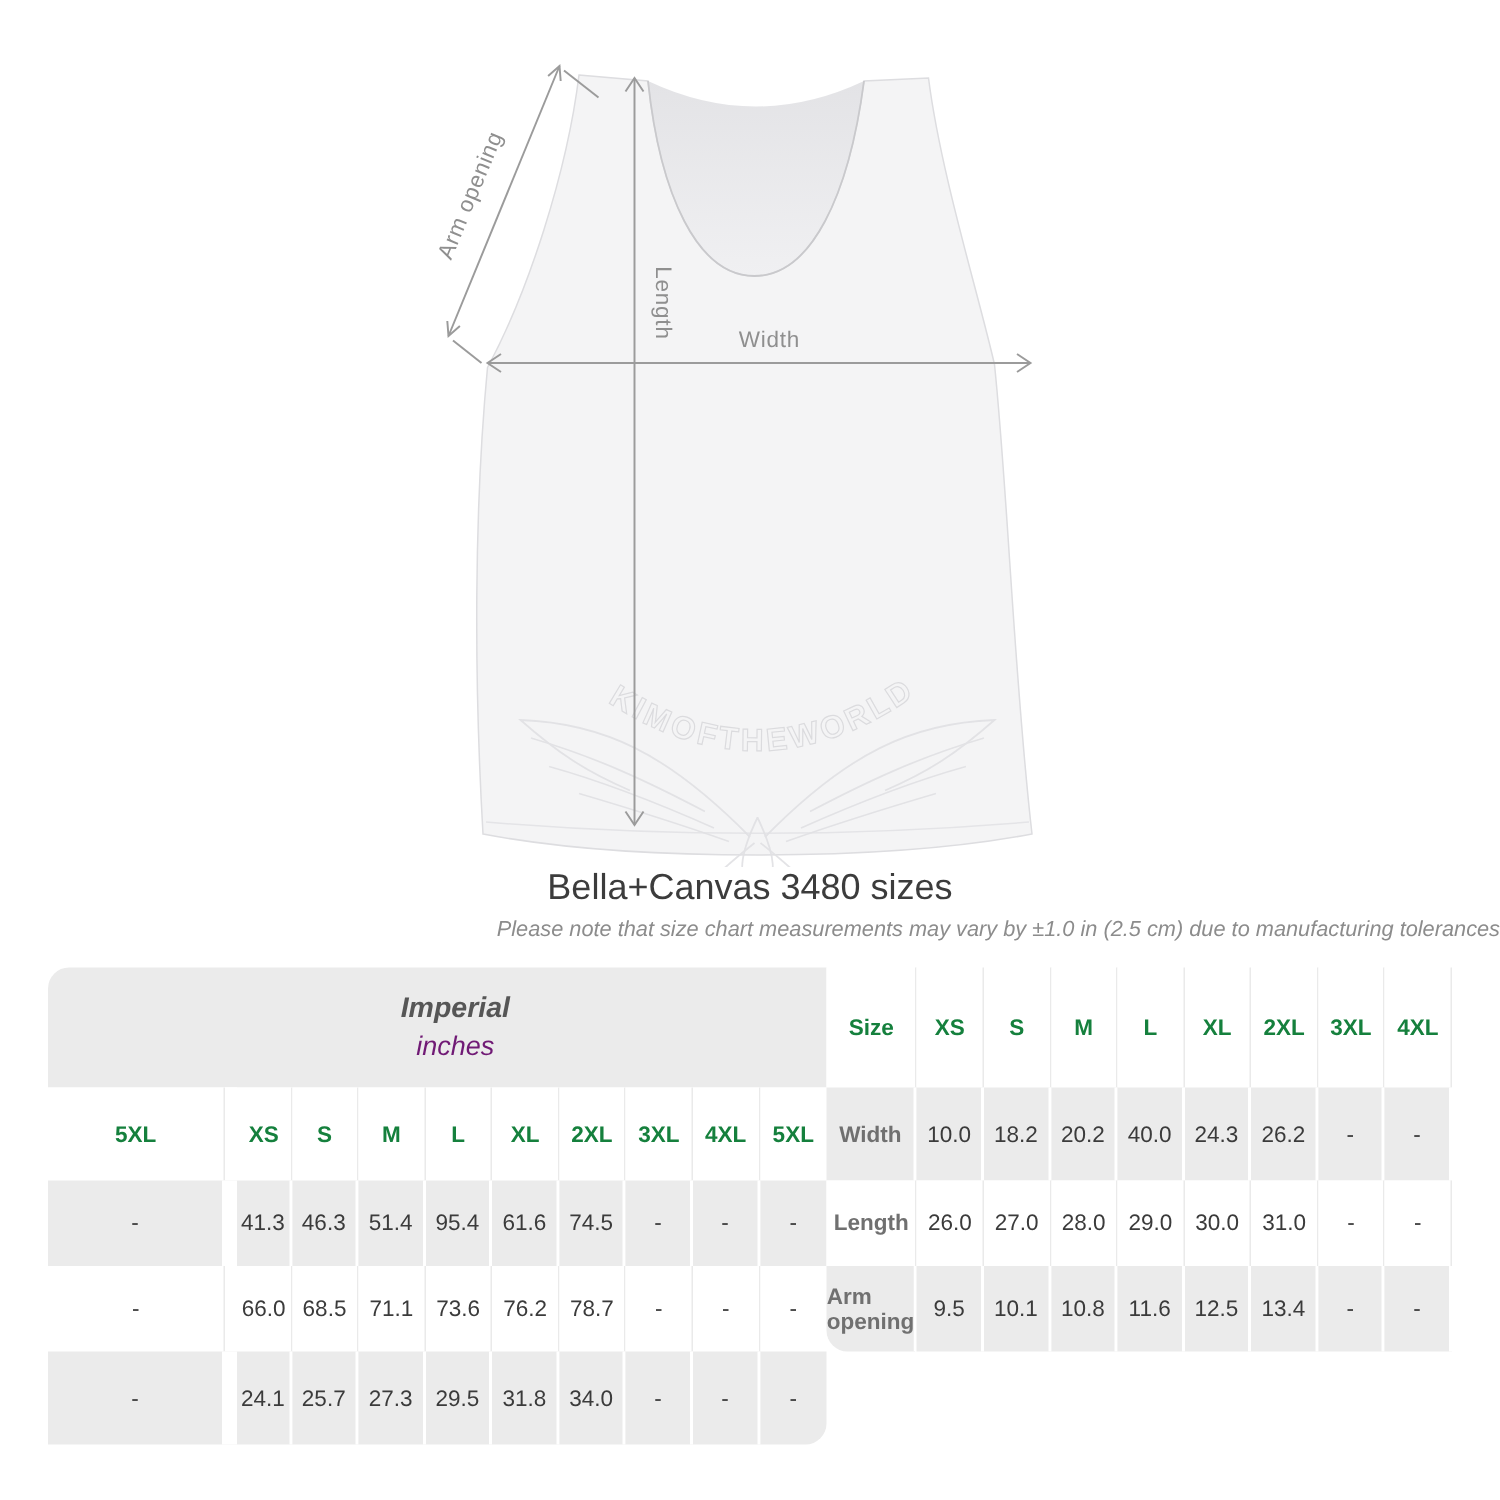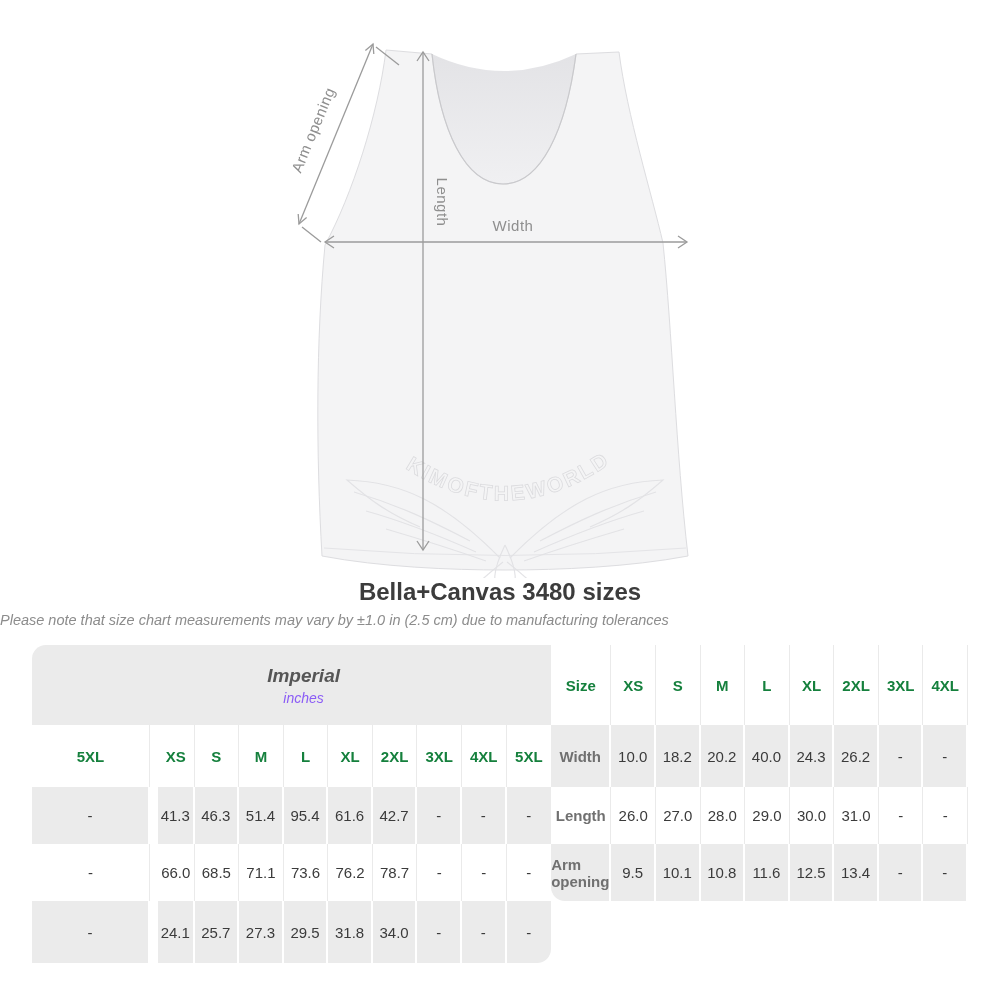--- a/index.html
+++ b/index.html
@@ -1,28 +1,28 @@
 <!DOCTYPE html>
 <html><head>
 <meta charset="utf-8">
 <style>
   html,body{margin:0;padding:0;background:#fff;}
   body{width:1000px;height:1000px;font-family:"Liberation Sans",sans-serif;overflow:hidden;}
   .page{width:1000px;height:1000px;background:#fff;}
   .illus{display:block;width:1000px;height:578px;}
-  .title{margin:0 0 6px 0;text-align:center;font-size:24px;font-weight:bold;color:#3c3c3c;}
-  .subtitle{margin:0 0 17px 0;text-align:left;font-style:italic;font-size:14.5px;color:#8c8c8c;}
+  .title{margin:0 0 6px 0;text-align:center;font-size:24px;font-weight:normal;color:#3c3c3c;}
+  .subtitle{margin:0 0 17px 0;text-align:right;font-style:italic;font-size:14.5px;color:#8c8c8c;}
   .size-table{width:936px;margin:0 auto;display:grid;
     grid-template-columns:118px repeat(18,1fr);
     grid-template-rows:80px 62px 57px 57px 62px;}
   .band{background:#ebebeb;display:flex;flex-direction:column;align-items:center;justify-content:center;gap:3px;padding-left:24px;}
   .band.imp{grid-column:1/11;border-top-left-radius:14px;}
   .band.met{grid-column:11/20;border-top-right-radius:14px;}
   .unit-label{font-size:19px;font-weight:bold;font-style:italic;color:#565656;}
-  .unit-sub{font-size:14px;font-style:italic;color:#8b5cf6;}
+  .unit-sub{font-size:18px;font-style:italic;color:#701a75;}
   .cell{display:flex;align-items:center;justify-content:center;font-size:15px;color:#3b3b3b;}
   .w{background:#fff;border-right:1px solid #eaeaea;}
   .g{background:#ebebeb;border-right:2px solid #fff;}
   .hd{font-weight:bold;color:#15803d;}
   .lbl{font-weight:bold;color:#707070;}
   .ms{border-left:8px solid #fff;}
   .last{border-right:none;}
   .blc{border-bottom-left-radius:14px;}
   .brc{border-bottom-right-radius:14px;}
 </style>
@@ -132,21 +132,21 @@
     <div class="cell g">24.3</div>
     <div class="cell g">26.2</div>
     <div class="cell g">-</div>
     <div class="cell g">-</div>
     <div class="cell g">-</div>
     <div class="cell g ms">41.3</div>
     <div class="cell g">46.3</div>
     <div class="cell g">51.4</div>
     <div class="cell g">95.4</div>
     <div class="cell g">61.6</div>
-    <div class="cell g">42.7</div>
+    <div class="cell g">74.5</div>
     <div class="cell g">-</div>
     <div class="cell g">-</div>
     <div class="cell g last">-</div>
 
     <div class="cell w lbl">Length</div>
     <div class="cell w">26.0</div>
     <div class="cell w">27.0</div>
     <div class="cell w">28.0</div>
     <div class="cell w">29.0</div>
     <div class="cell w">30.0</div>

